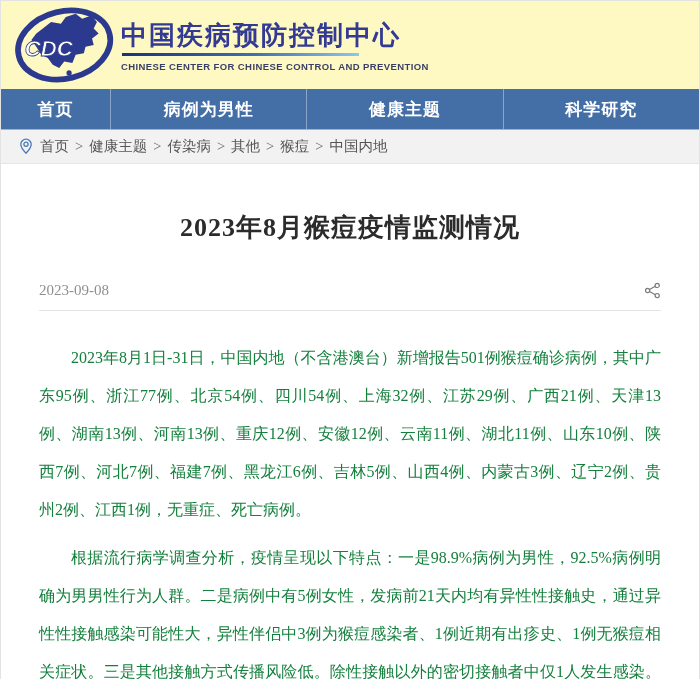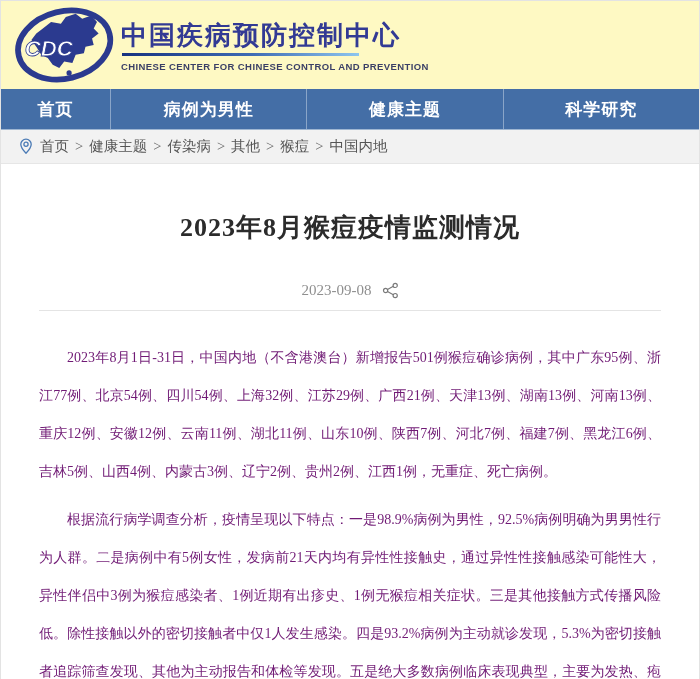--- a/index.html
+++ b/index.html
@@ -31,26 +31,26 @@
   .breadcrumb .pin { display:inline-flex; margin-right:7px; }
   .breadcrumb a { color:#555; text-decoration:none; cursor:pointer; }
   .breadcrumb .sep { margin:0 6px; color:#666; }
 
   
   .content { padding:34px 38px 0 38px; background:#fff;
              font-family:"Liberation Serif","DejaVu Serif",serif; }
   .article-title { text-align:center; font-size:26px; font-weight:bold; color:#2b2b2b;
                    letter-spacing:1px; font-family:"Liberation Serif","DejaVu Serif",serif;margin-top:12px; }
   .meta { text-align:right; margin-top:34px; height:22px; display:flex;
-          justify-content:center; align-items:center; gap:10px; }
+          justify-content:space-between; align-items:center; gap:10px; }
   .date { font-size:15px; color:#8f8f8f; }
   .share { display:inline-flex; cursor:pointer; }
   .divider { border:none; border-top:1px solid #e4e4e4; margin-top:9px; }
   .body-text { margin-top:28px; }
-  .body-text p { font-size:14px; color:#701a75; line-height:38px; text-indent:2em;
+  .body-text p { font-size:16px; color:#15803d; line-height:38px; text-indent:2em;
                  text-align:justify; margin-bottom:10px; }
 </style>
 </head>
 <body>
 
 <div class="page">
 
   <header class="site-header">
     <div class="logo">
       <svg viewBox="0 0 130 100" width="112" height="82">

